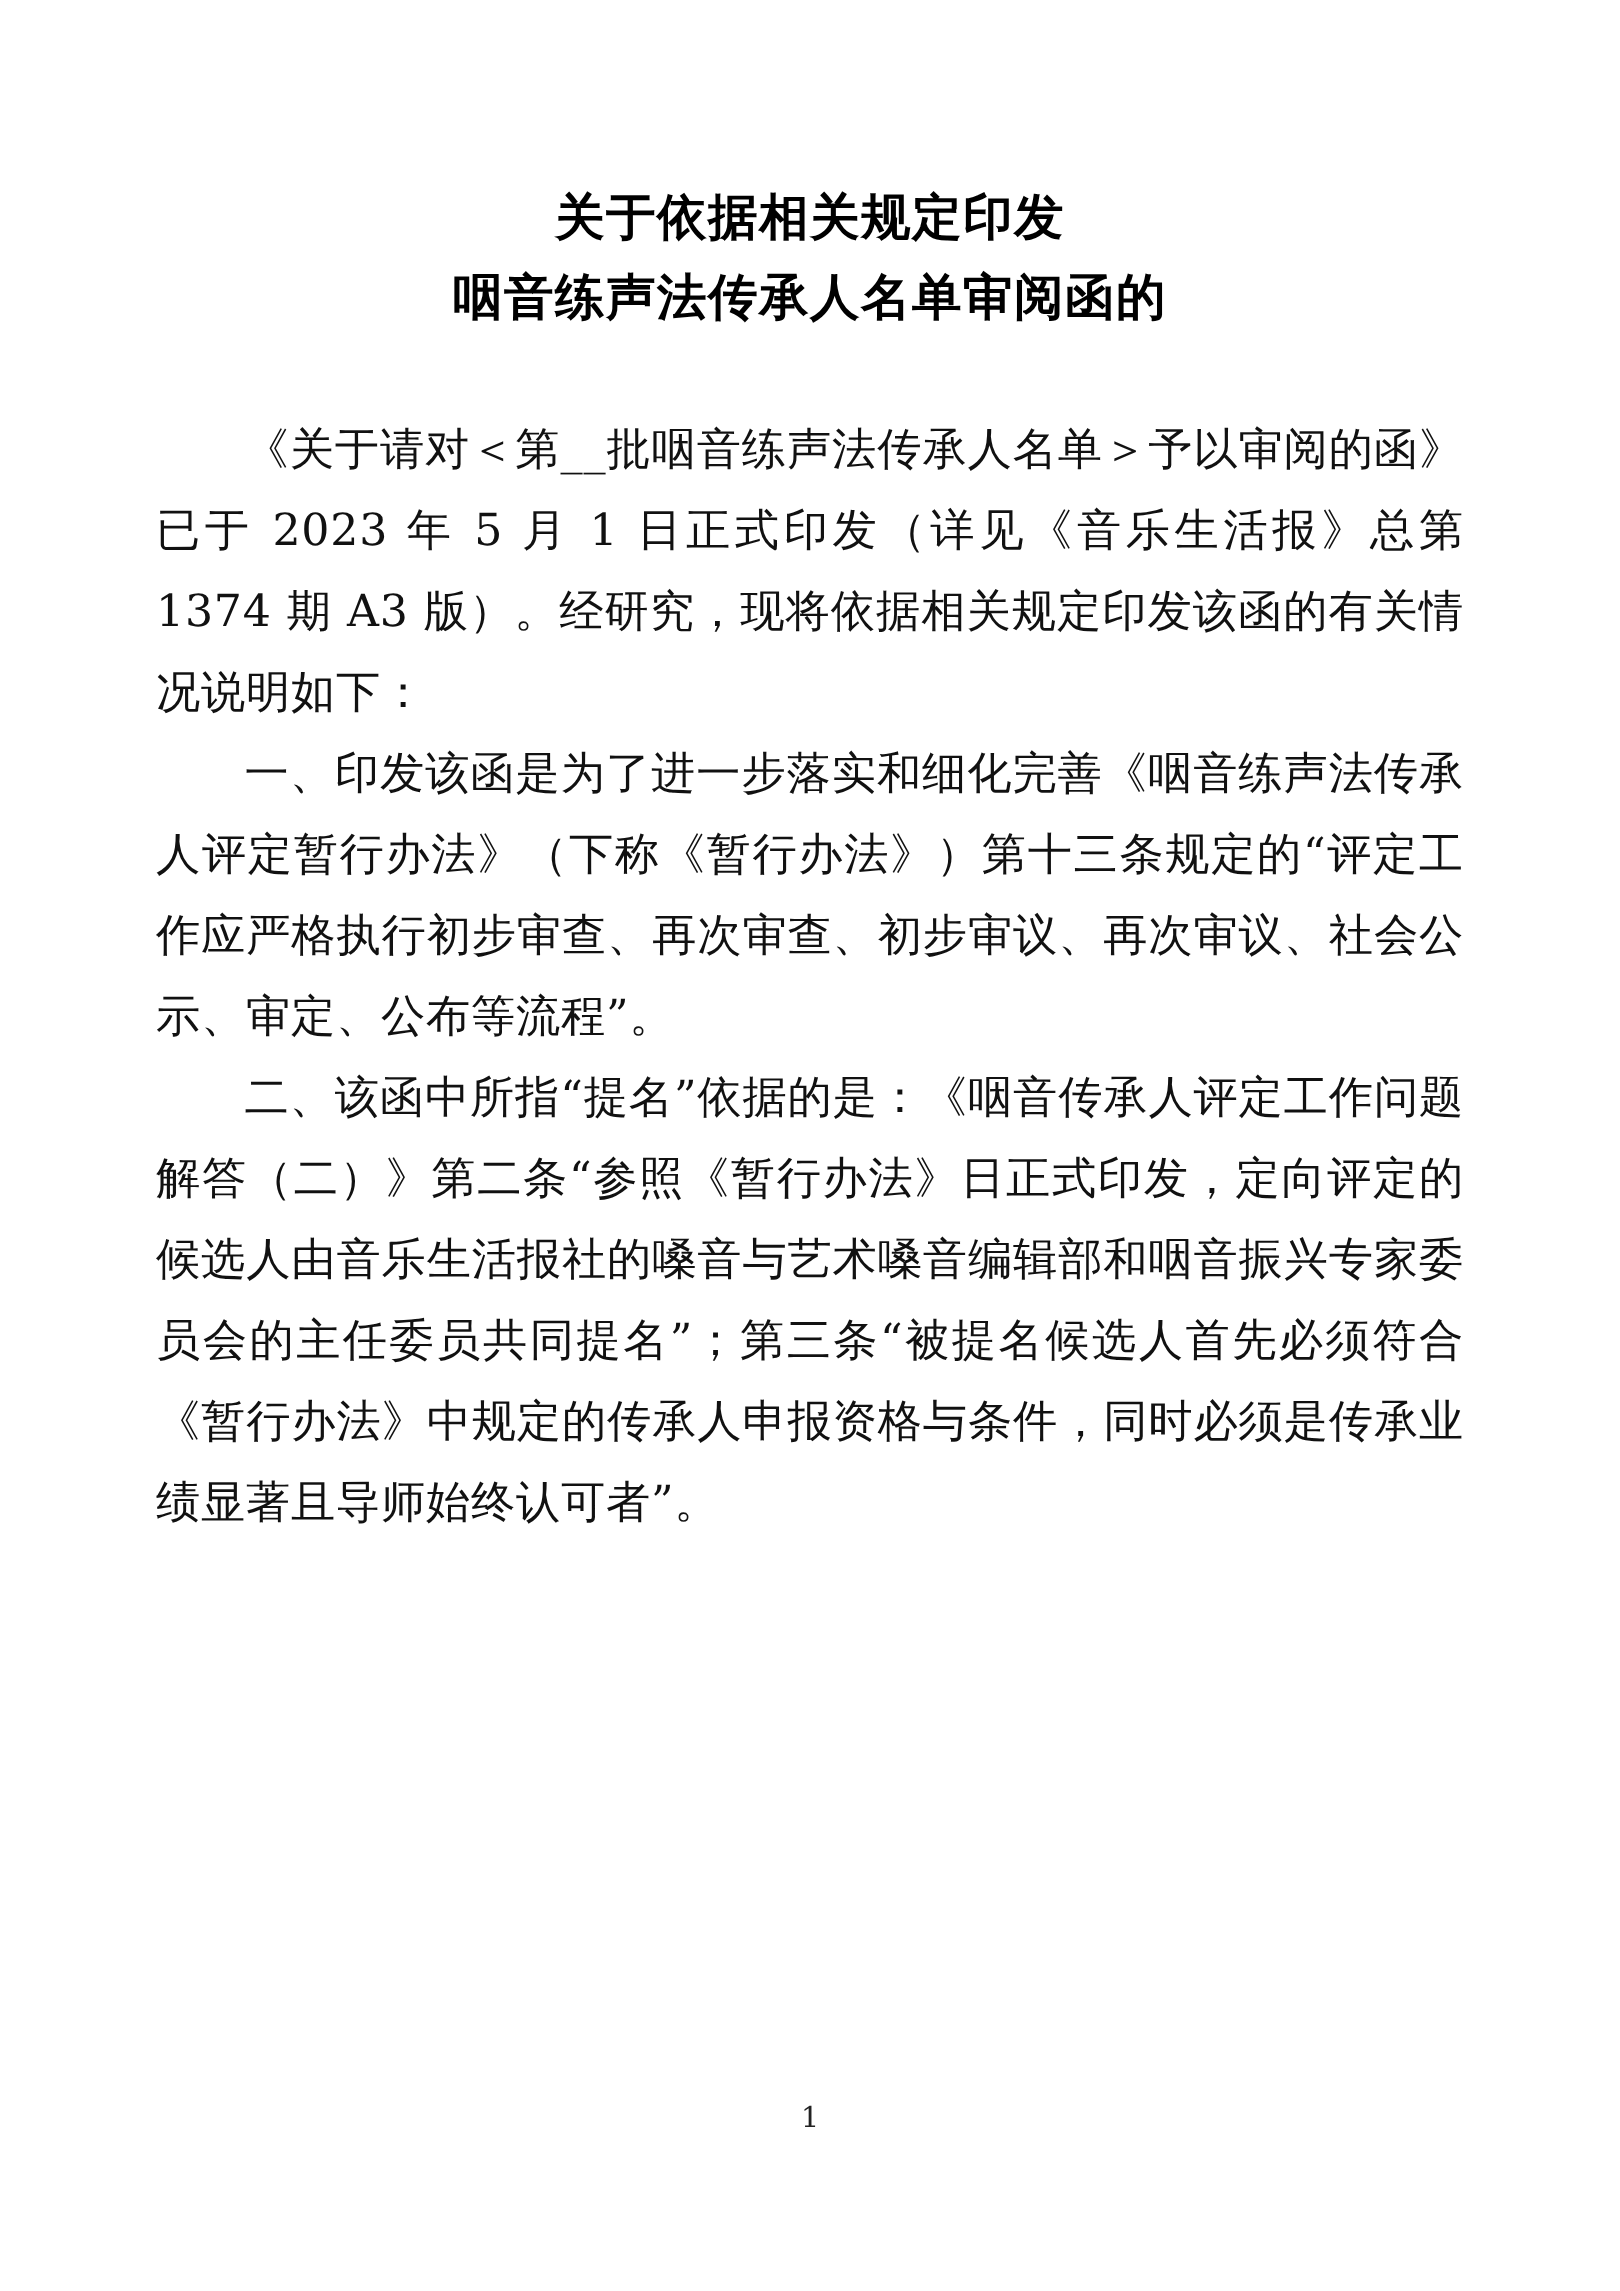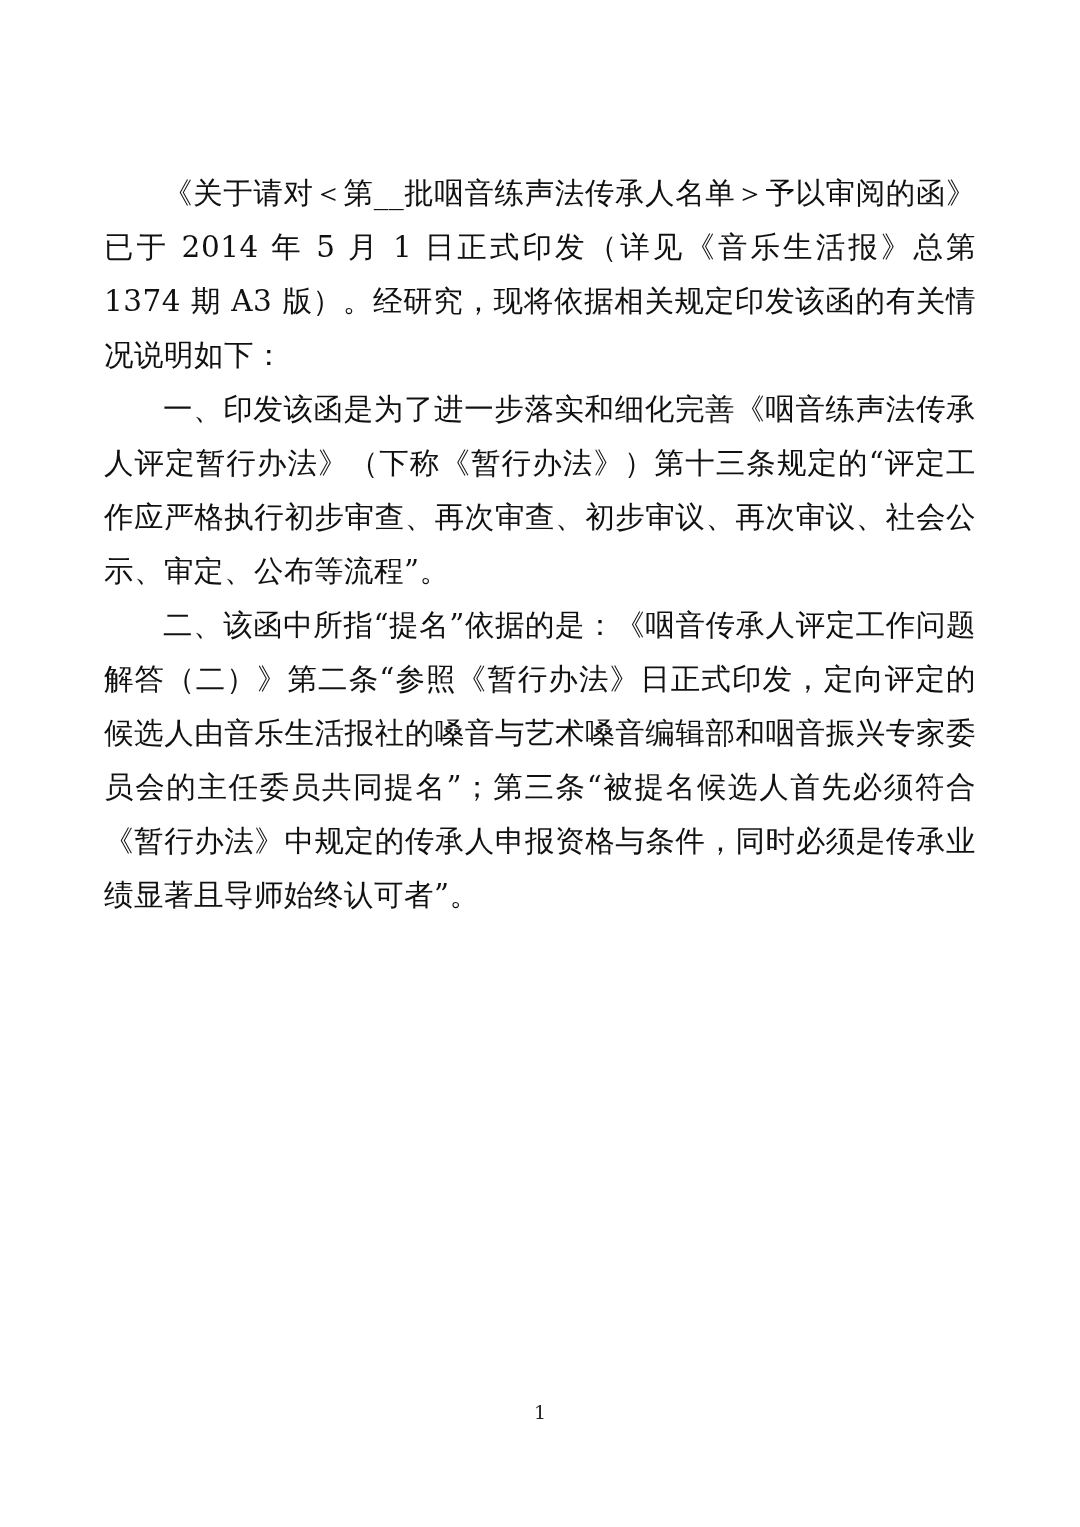--- a/index.html
+++ b/index.html
@@ -60,22 +60,24 @@
     color: #222;
     font-family: "DejaVu Serif", "Liberation Serif", serif;
   }
 </style>
 </head>
 <body>
 
 <div class="page">
 
   <h1 class="doc-title">
+    <span class="line">关于依据相关规定印发</span>
+    <span class="line">咽音练声法传承人名单审阅函的</span>
   </h1>
 
   <div class="body-block">
-    <p class="para">《关于请对＜第__批咽音练声法传承人名单＞予以审阅的函》已于 2014 年 5 月 1 日正式印发（详见《音乐生活报》总第 1374 期 A3 版）。经研究，现将依据相关规定印发该函的有关情况说明如下：</p>
+    <p class="para">《关于请对＜第__批咽音练声法传承人名单＞予以审阅的函》已于 2023 年 5 月 1 日正式印发（详见《音乐生活报》总第 1374 期 A3 版）。经研究，现将依据相关规定印发该函的有关情况说明如下：</p>
     <p class="para">一、印发该函是为了进一步落实和细化完善《咽音练声法传承人评定暂行办法》（下称《暂行办法》）第十三条规定的“评定工作应严格执行初步审查、再次审查、初步审议、再次审议、社会公示、审定、公布等流程”。</p>
     <p class="para">二、该函中所指“提名”依据的是：《咽音传承人评定工作问题解答（二）》第二条“参照《暂行办法》日正式印发，定向评定的候选人由音乐生活报社的嗓音与艺术嗓音编辑部和咽音振兴专家委员会的主任委员共同提名”；第三条“被提名候选人首先必须符合《暂行办法》中规定的传承人申报资格与条件，同时必须是传承业绩显著且导师始终认可者”。</p>
   </div>
 
   <div class="page-number">1</div>
 </div>
 
 </body></html>

